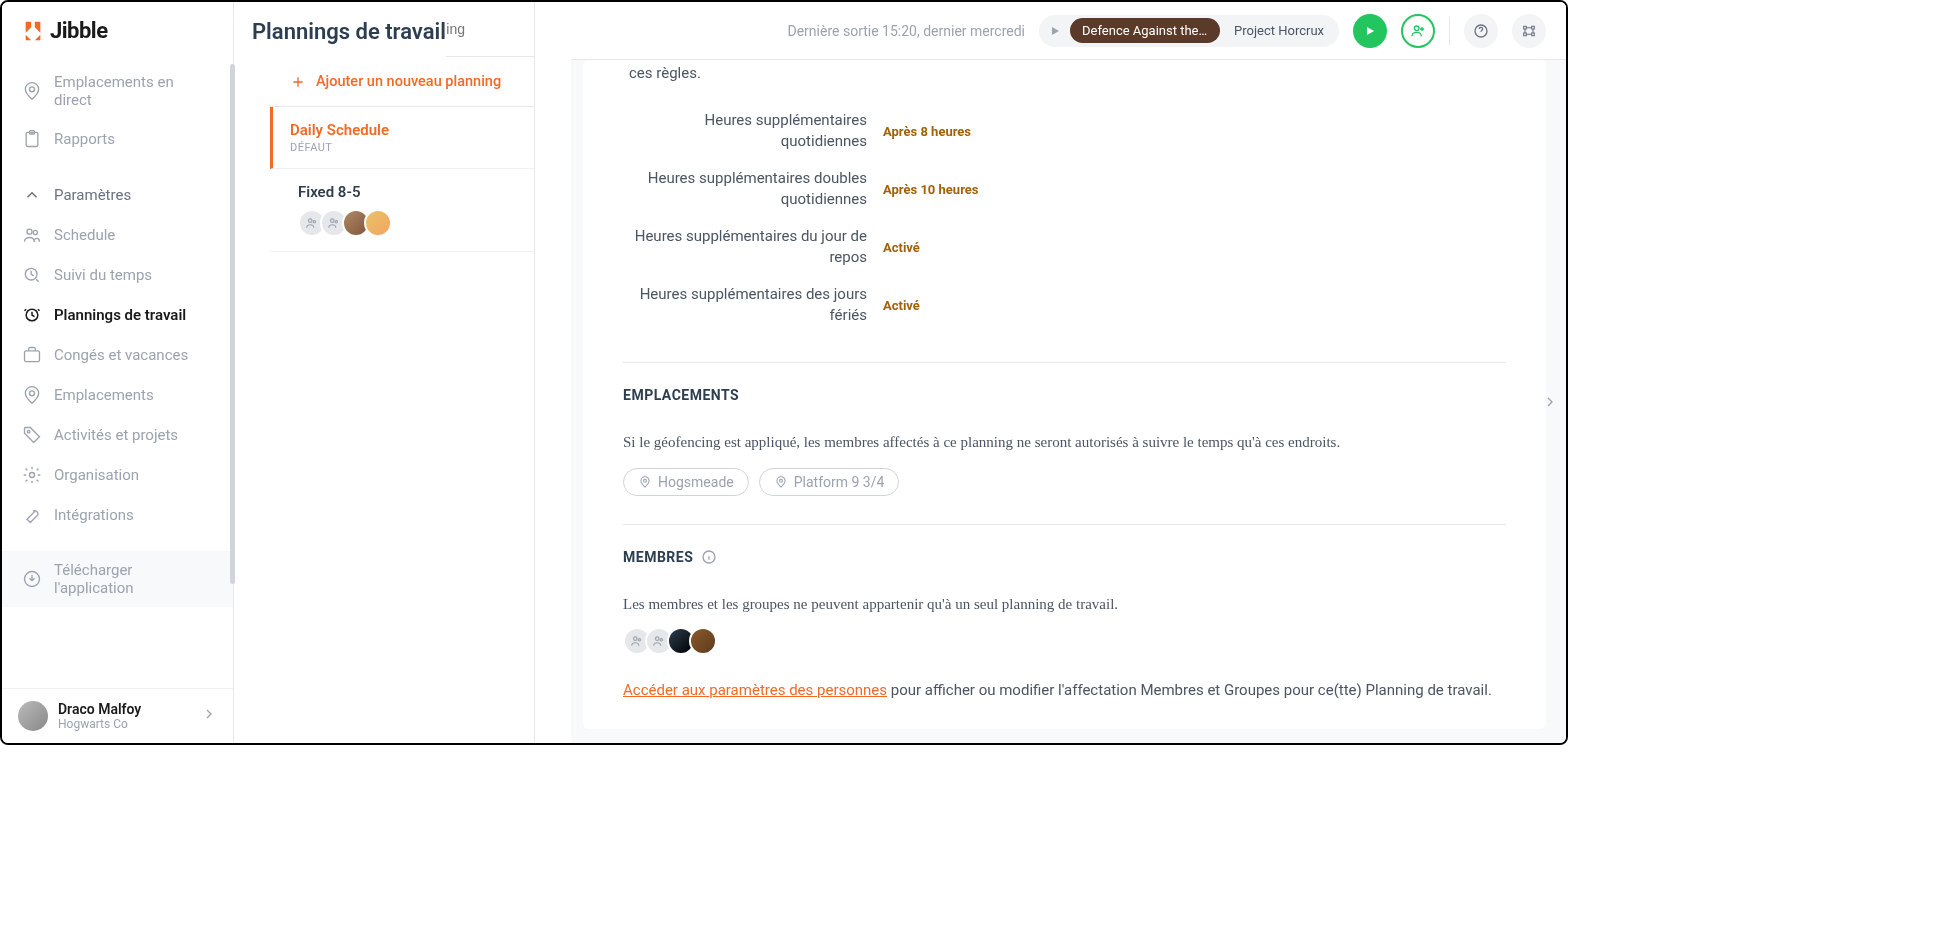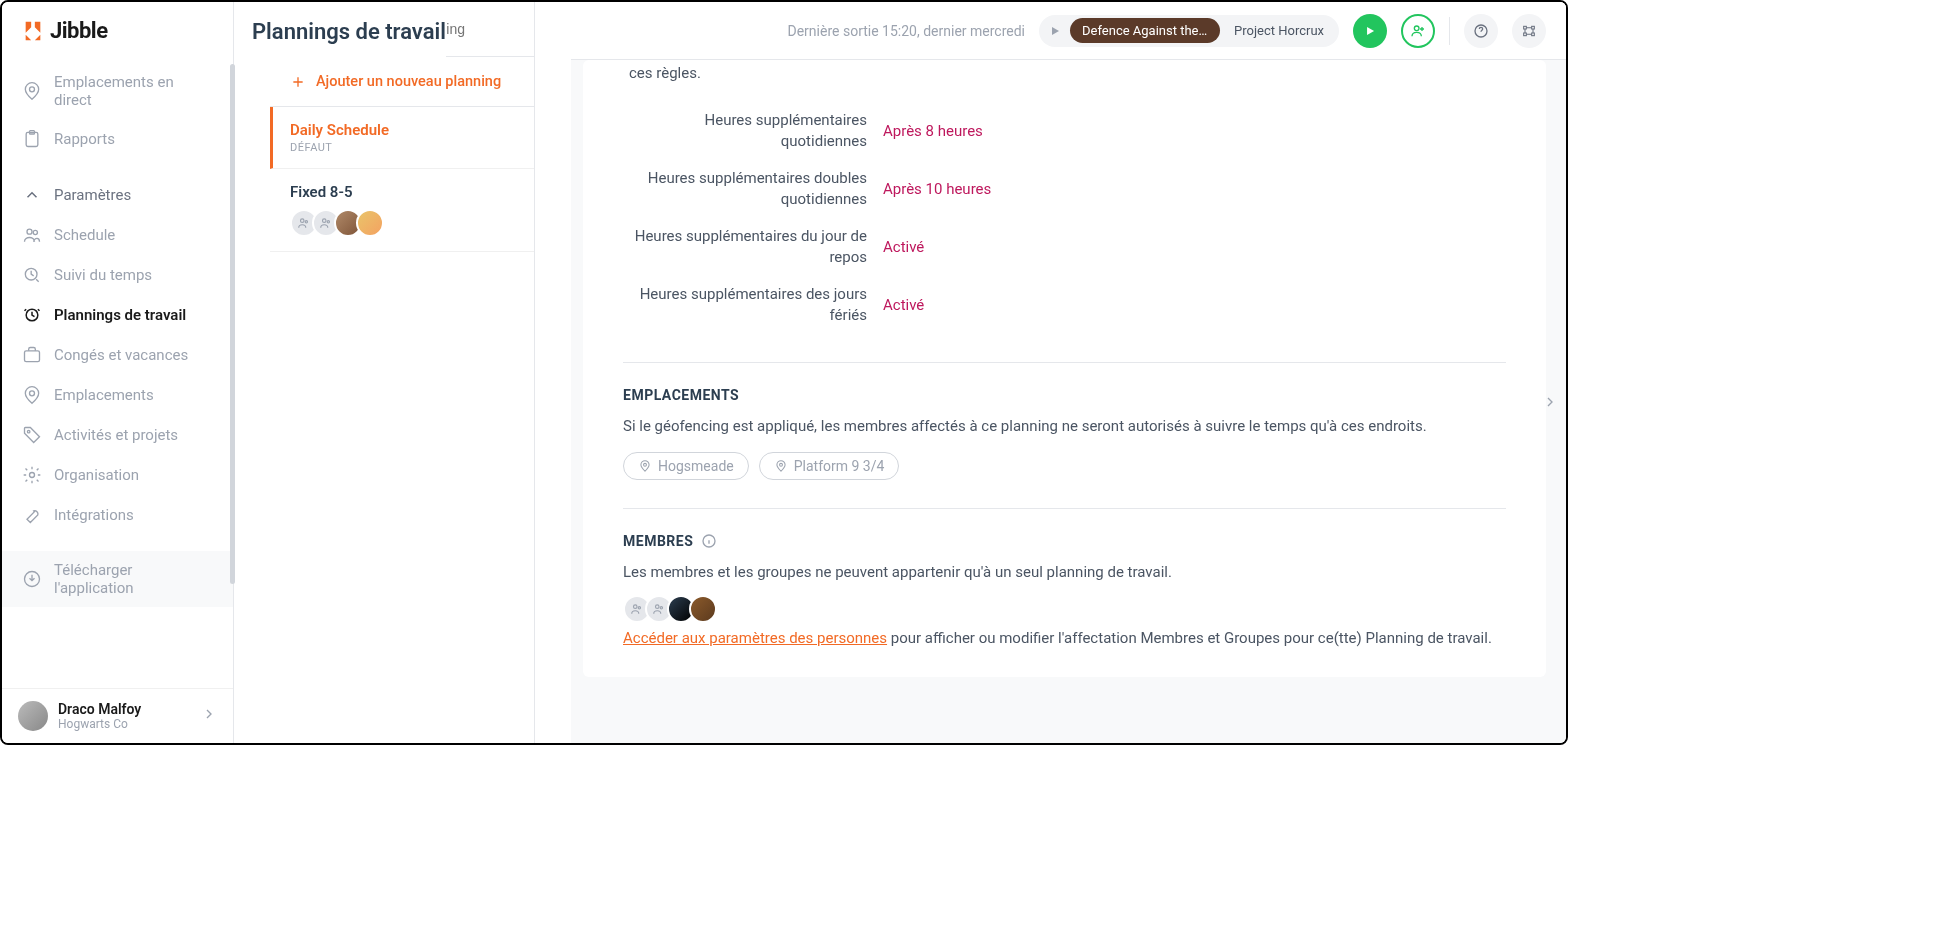--- a/index.html
+++ b/index.html
@@ -24,21 +24,21 @@
 .user-name { font-size: 14px; font-weight: 600; color: #1a1a1a; }
 .user-org { font-size: 12px; color: #9ca3af; }
 .chevron { color: #9ca3af; }
 .collapse-btn { display: flex; align-items: center; justify-content: center; gap: 6px; padding: 10px; color: #9ca3af; font-size: 13px; letter-spacing: 1px; cursor: pointer; }
 
 
 .midpanel { width: 265px; border-right: 1px solid #e5e7eb; display: flex; flex-direction: column; background: #fff; position: relative; }
 .search-row { padding: 18px 20px; display: flex; align-items: center; gap: 8px; color: #9ca3af; }
 .search-input { border: none; outline: none; font-size: 14px; color: #6b7280; width: 100%; background: transparent; }
 .add-btn { display: flex; align-items: center; gap: 10px; padding: 16px 20px; color: #f26a25; font-weight: 500; font-size: 14.5px; border-top: 1px solid #e5e7eb; border-bottom: 1px solid #e5e7eb; cursor: pointer; }
-.schedule-item { padding: 14px 20px; border-bottom: 1px solid #f0f0f0; cursor: pointer; position: relative; }
+.schedule-item { padding: 14px 28px; border-bottom: 1px solid #f0f0f0; cursor: pointer; position: relative; }
 .schedule-item.active { border-left: 3px solid #f26a25; padding-left: 17px; }
 .schedule-item.active .sched-name { color: #f26a25; font-weight: 600; }
 .sched-name { font-size: 15px; font-weight: 600; color: #2c3e50; }
 .sched-tag { font-size: 11px; color: #9ca3af; letter-spacing: 0.5px; margin-top: 2px; }
 .avatar-stack { display: flex; margin-top: 8px; }
 .avatar-xs { width: 28px; height: 28px; border-radius: 50%; border: 2px solid #fff; margin-left: -6px; background: #e5e7eb; display: flex; align-items: center; justify-content: center; }
 .avatar-xs:first-child { margin-left: 0; }
 .avatar-xs svg { width: 14px; height: 14px; }
 .avatar-photo1 { background: linear-gradient(135deg, #b08968, #7f5539); }
 .avatar-photo2 { background: linear-gradient(135deg, #e9c46a, #f4a261); }
@@ -59,28 +59,28 @@
 .btn-user-add { border: 2px solid #22c55e; color: #22c55e; background: #fff; }
 .btn-gray { background: #f3f4f6; color: #6b7280; }
 .topbar-sep { width: 1px; height: 28px; background: #e5e7eb; }
 
 .content { flex: 1; overflow-y: auto; padding: 0 20px 20px 12px; position: relative; }
 .card { background: #fff; border-radius: 6px; padding: 0 40px 30px 40px; position: relative; }
 .intro-line { font-size: 15px; color: #4b5563; padding-top: 4px; padding-left: 6px; }
 .kv-list { margin-top: 20px; padding-left: 6px; }
 .kv-row { display: flex; gap: 16px; padding: 8px 0; align-items: center; }
 .kv-label { width: 238px; text-align: right; color: #4b5563; font-size: 15px; line-height: 1.4; }
-.kv-value { color: #be185d; font-weight: 400; font-size: 15px; }
+.kv-value { color: #a16207; font-weight: 700; font-size: 13px; }
 .section-sep { border-top: 1px solid #e5e7eb; margin: 28px 0 24px; }
 .section-title { font-size: 14px; font-weight: 700; letter-spacing: 0.5px; color: #2c3e50; display: flex; align-items: center; gap: 8px; }
-.section-desc { font-size: 15px; color: #4b5563; margin-top: 12px; line-height: 1.5; }
+.section-desc { font-size: 15px; color: #4b5563; margin-top: 28px; line-height: 1.5; font-family: Liberation Serif, serif; }
 .tag-row { display: flex; gap: 10px; margin-top: 14px; }
 .tag-pill { border: 1px solid #d1d5db; border-radius: 16px; padding: 5px 14px; font-size: 14px; color: #9ca3af; display: flex; align-items: center; gap: 6px; cursor: pointer; }
 .link-orange { color: #f26a25; text-decoration: underline; cursor: pointer; }
-.members-link-row { margin-top: 6px; font-size: 15px; color: #4b5563; }
+.members-link-row { margin-top: 26px; font-size: 15px; color: #4b5563; }
 .info-icon { width: 16px; height: 16px; color: #9ca3af; }
 .expand-handle { position: absolute; right: 6px; top: 50%; transform: translateY(-50%); width: 20px; height: 40px; display: flex; align-items: center; justify-content: center; color: #9ca3af; cursor: pointer; }
 .scrollbar-track { position: absolute; left: 228px; top: 62px; width: 5px; height: 540px; background: transparent; }
 .scrollbar-thumb { width: 5px; height: 520px; background: #d1d5db; border-radius: 3px; }
 
 
 .av-m1 { background: linear-gradient(135deg, #2c3e50, #000); }
 .av-m2 { background: linear-gradient(135deg, #8b5a2b, #5c3a1e); }
 </style>
 </head>

